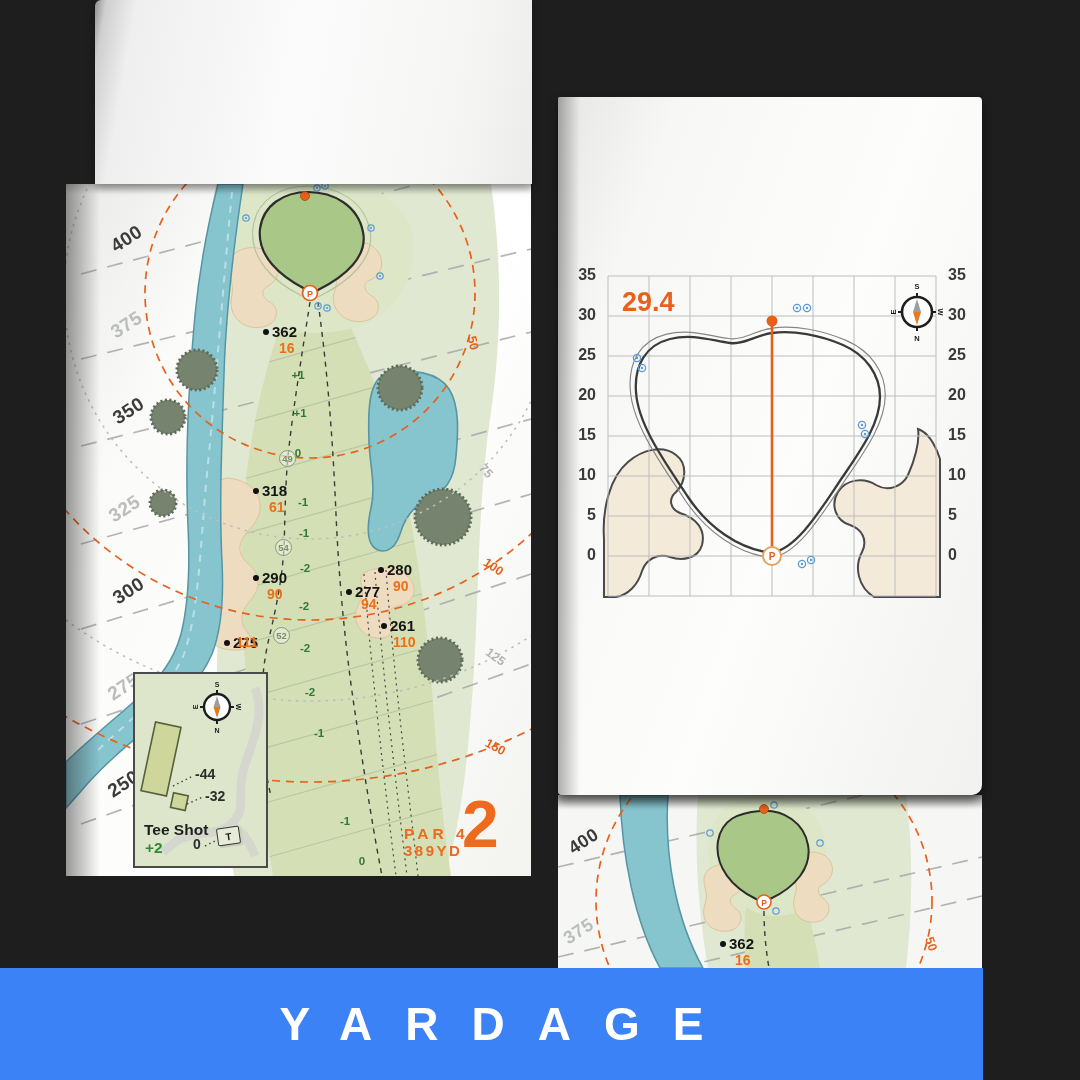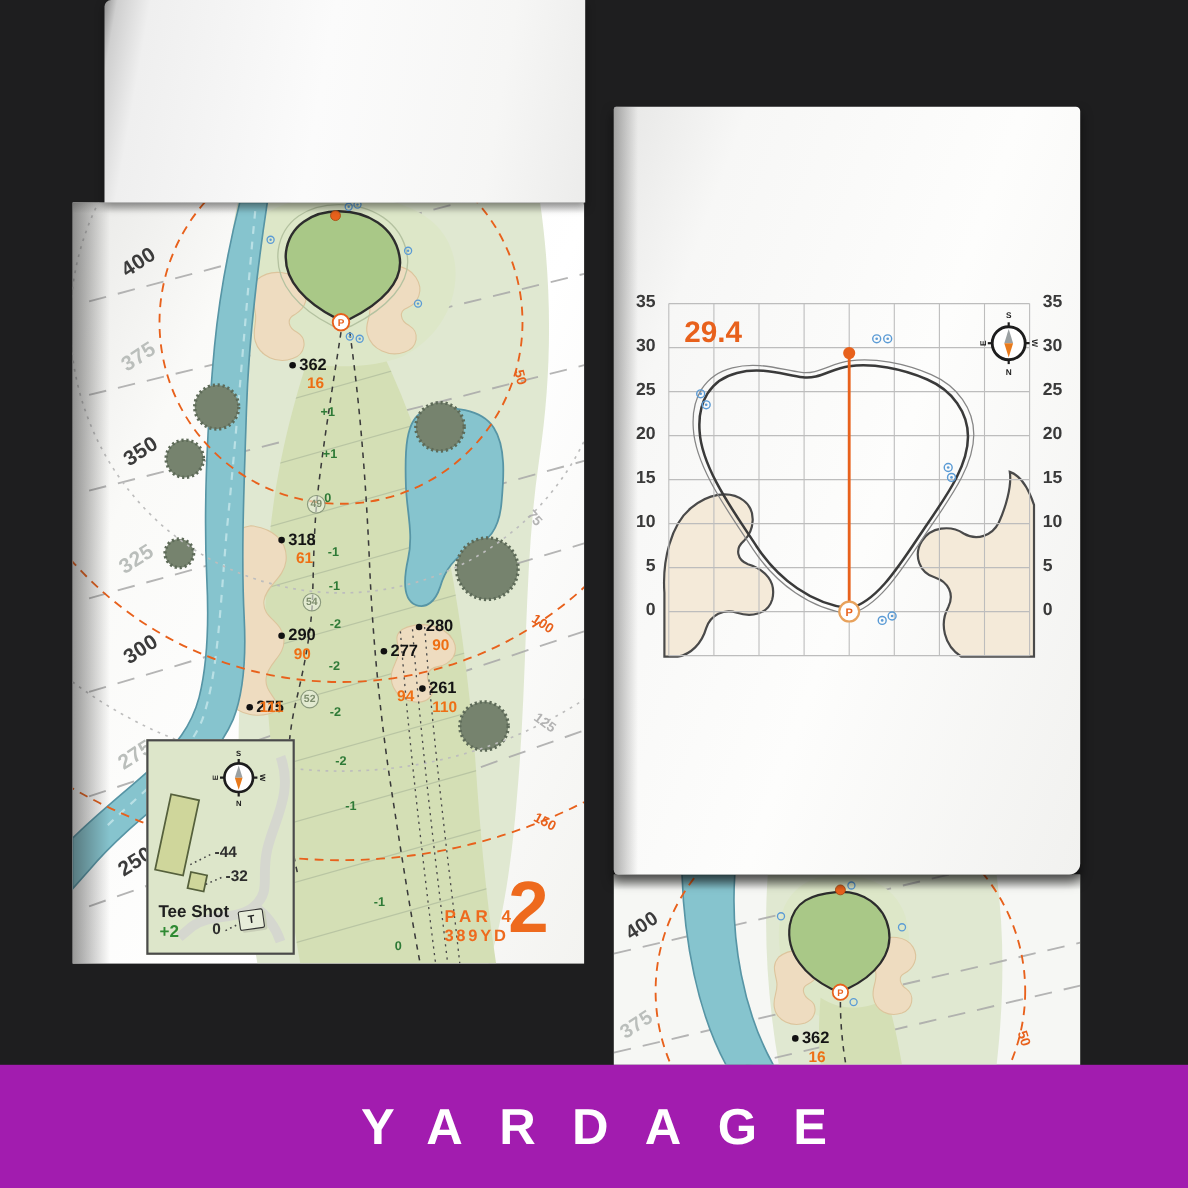--- a/index.html
+++ b/index.html
@@ -91,22 +91,22 @@
   }
   .under-page::before {
     content:""; position:absolute; left:0; top:0; right:0; height:14px;
     background:linear-gradient(to bottom,rgba(0,0,0,.38),rgba(0,0,0,0));
     z-index:30; pointer-events:none;
   }
   .up-dist { font-size:18px; }
 
   
   .banner {
-    position:absolute; left:0; top:968px; width:1080px; height:112px;
-    background:#a21caf; display:flex; align-items:center; justify-content:center; z-index:40;
+    position:absolute; left:0; top:968px; width:983px; height:112px;
+    background:#3b82f6; display:flex; align-items:center; justify-content:center; z-index:40;
   }
   .banner span {
     color:#ffffff; font-weight:bold; font-size:46px; letter-spacing:33px;
     margin-left:33px; 
   }
 </style>
 </head>
 <body>
 
 <div>
@@ -233,21 +233,21 @@
 
     <div class="marker-num" style="left:206px;top:139px;">362</div>
     <div class="marker-carry" style="left:213px;top:156px;">16</div>
     <div class="marker-num" style="left:196px;top:298px;">318</div>
     <div class="marker-carry" style="left:203px;top:315px;">61</div>
     <div class="marker-num" style="left:196px;top:385px;">290</div>
     <div class="marker-carry" style="left:201px;top:402px;">90</div>
     <div class="marker-num" style="left:321px;top:377px;">280</div>
     <div class="marker-carry" style="left:327px;top:394px;">90</div>
     <div class="marker-num" style="left:289px;top:399px;">277</div>
-    <div class="marker-carry" style="left:295px;top:440px;text-align:right;">94</div>
+    <div class="marker-carry" style="left:295px;top:412px;text-align:right;">94</div>
     <div class="marker-num" style="left:324px;top:433px;">261</div>
     <div class="marker-carry" style="left:327px;top:450px;">110</div>
     <div class="marker-num" style="left:167px;top:450px;">275</div>
     <div class="marker-carry" style="left:170px;top:450px;">111</div>
 
     <div class="elev" style="left:232px;top:185px;">+1</div>
     <div class="elev" style="left:234px;top:223px;">+1</div>
     <div class="elev" style="left:232px;top:263px;">0</div>
     <div class="elev" style="left:237px;top:312px;">-1</div>
     <div class="elev" style="left:238px;top:343px;">-1</div>

